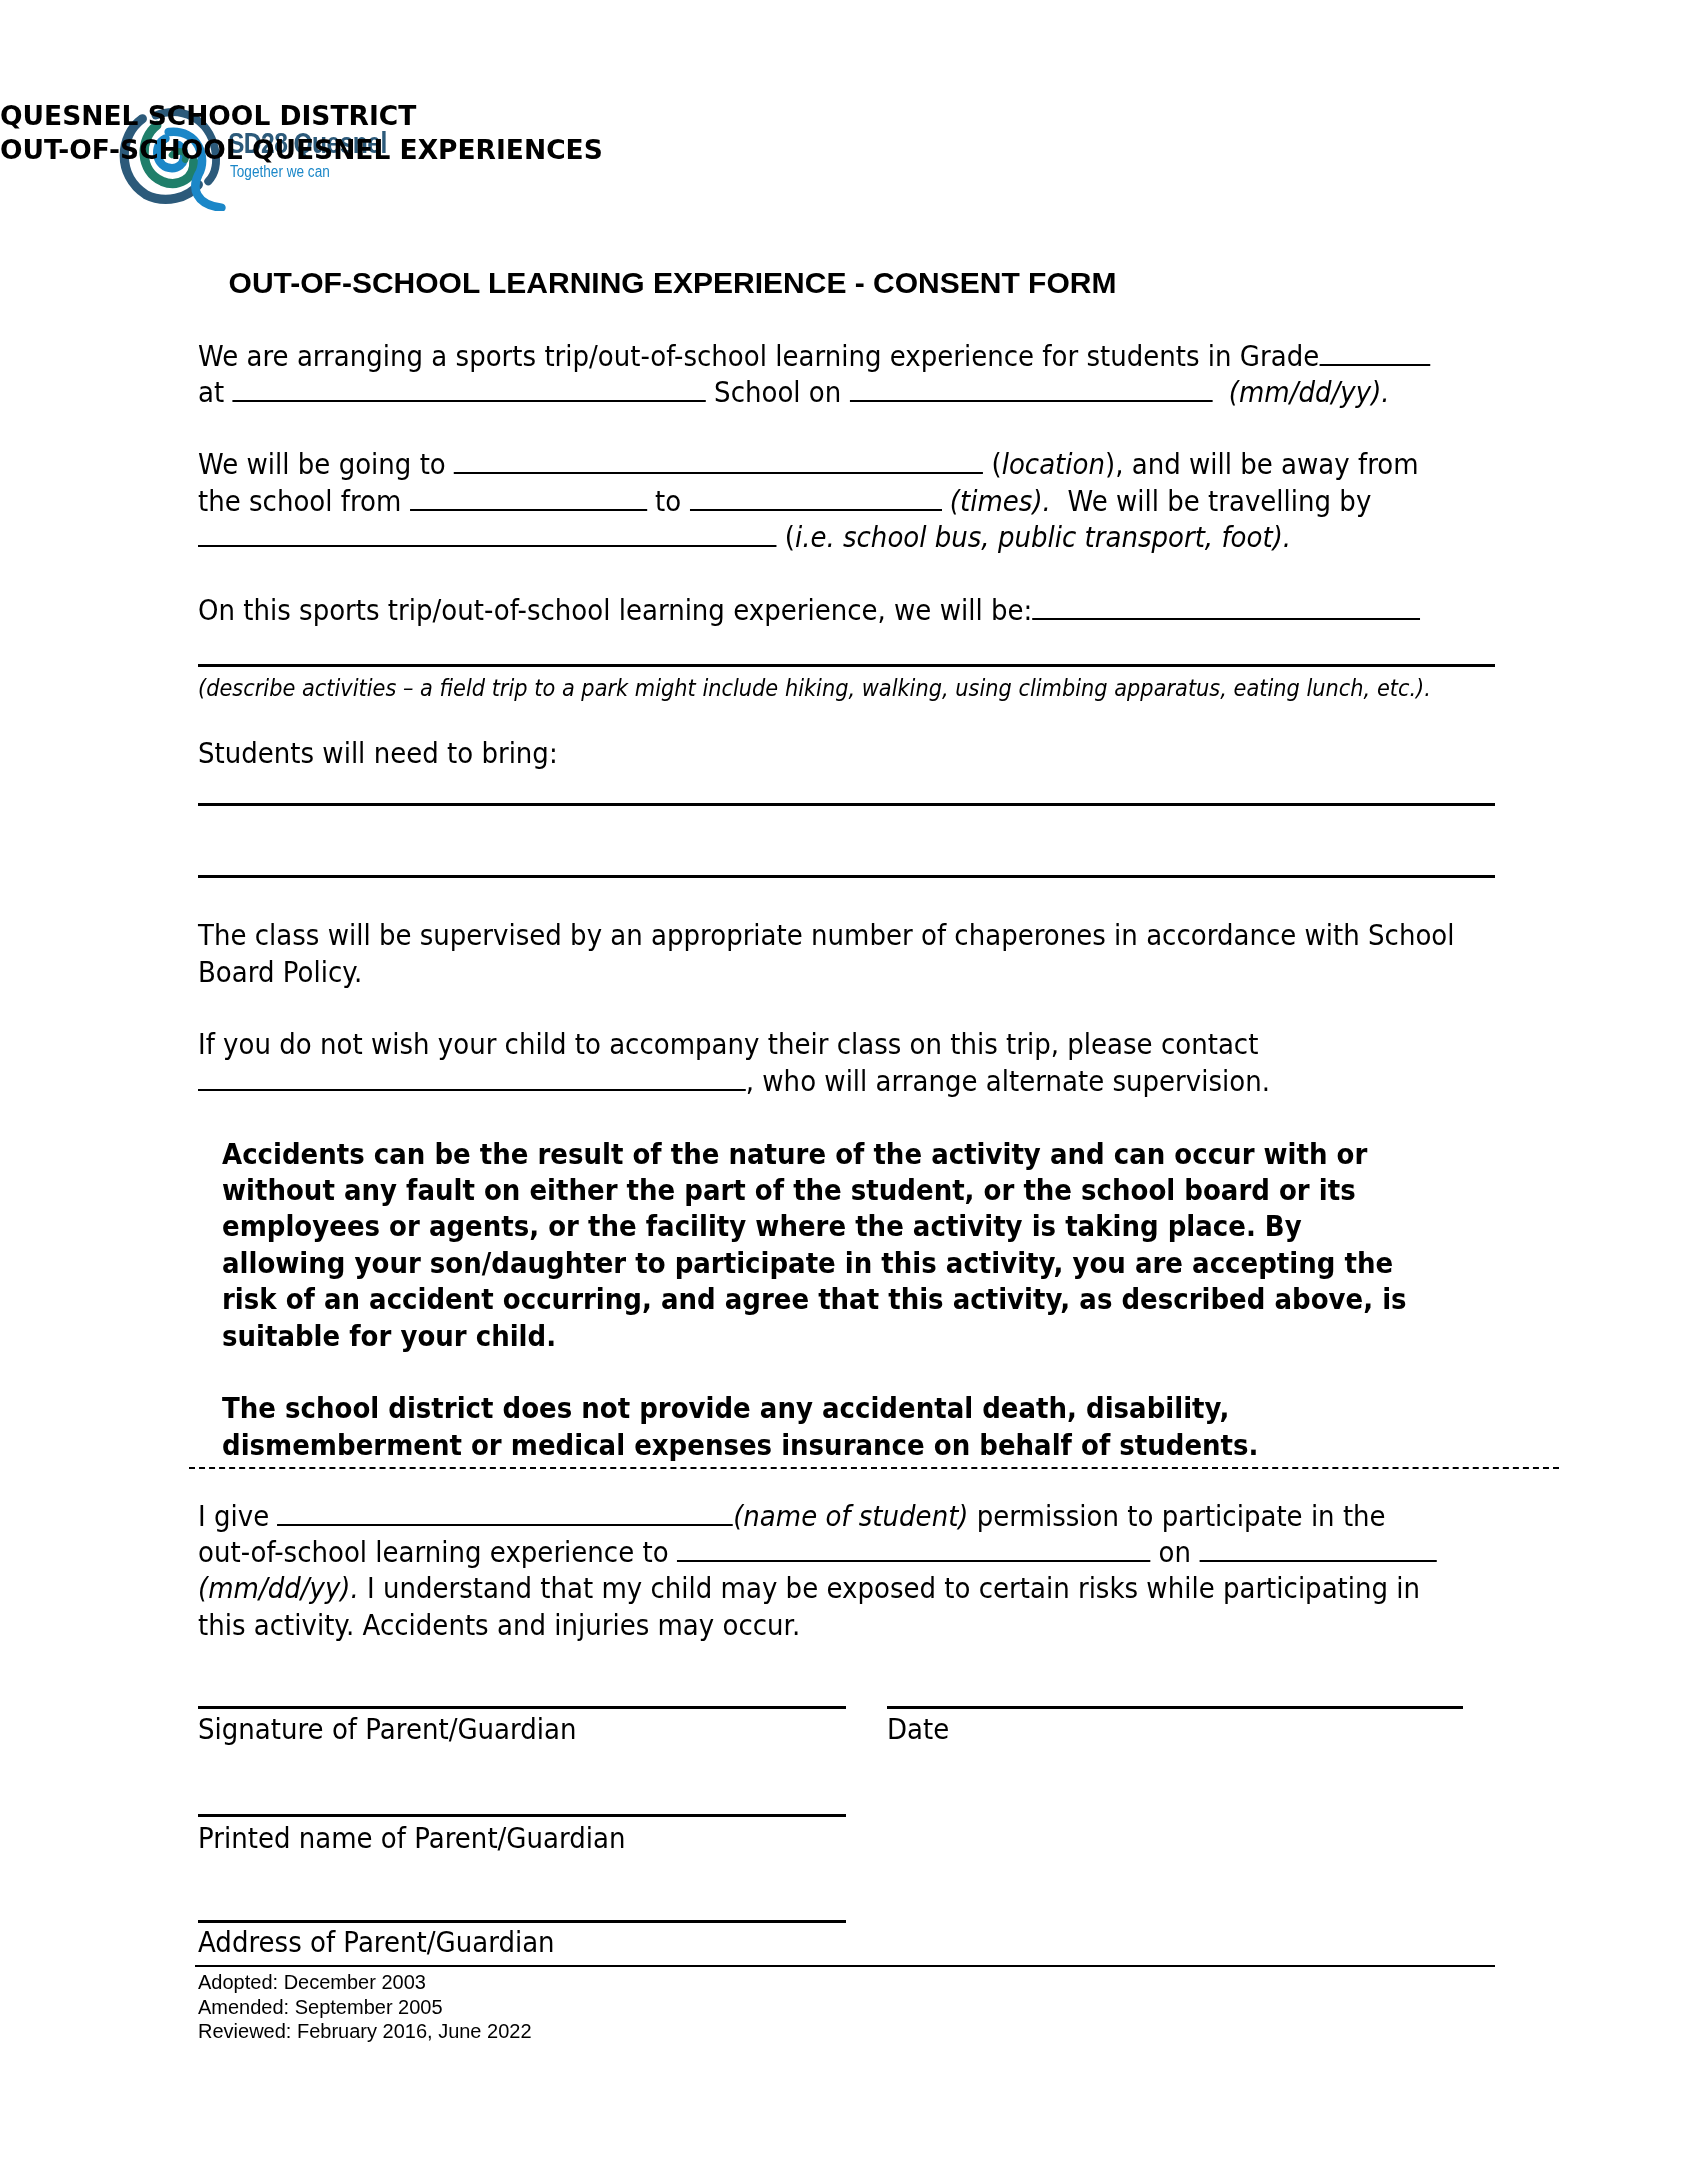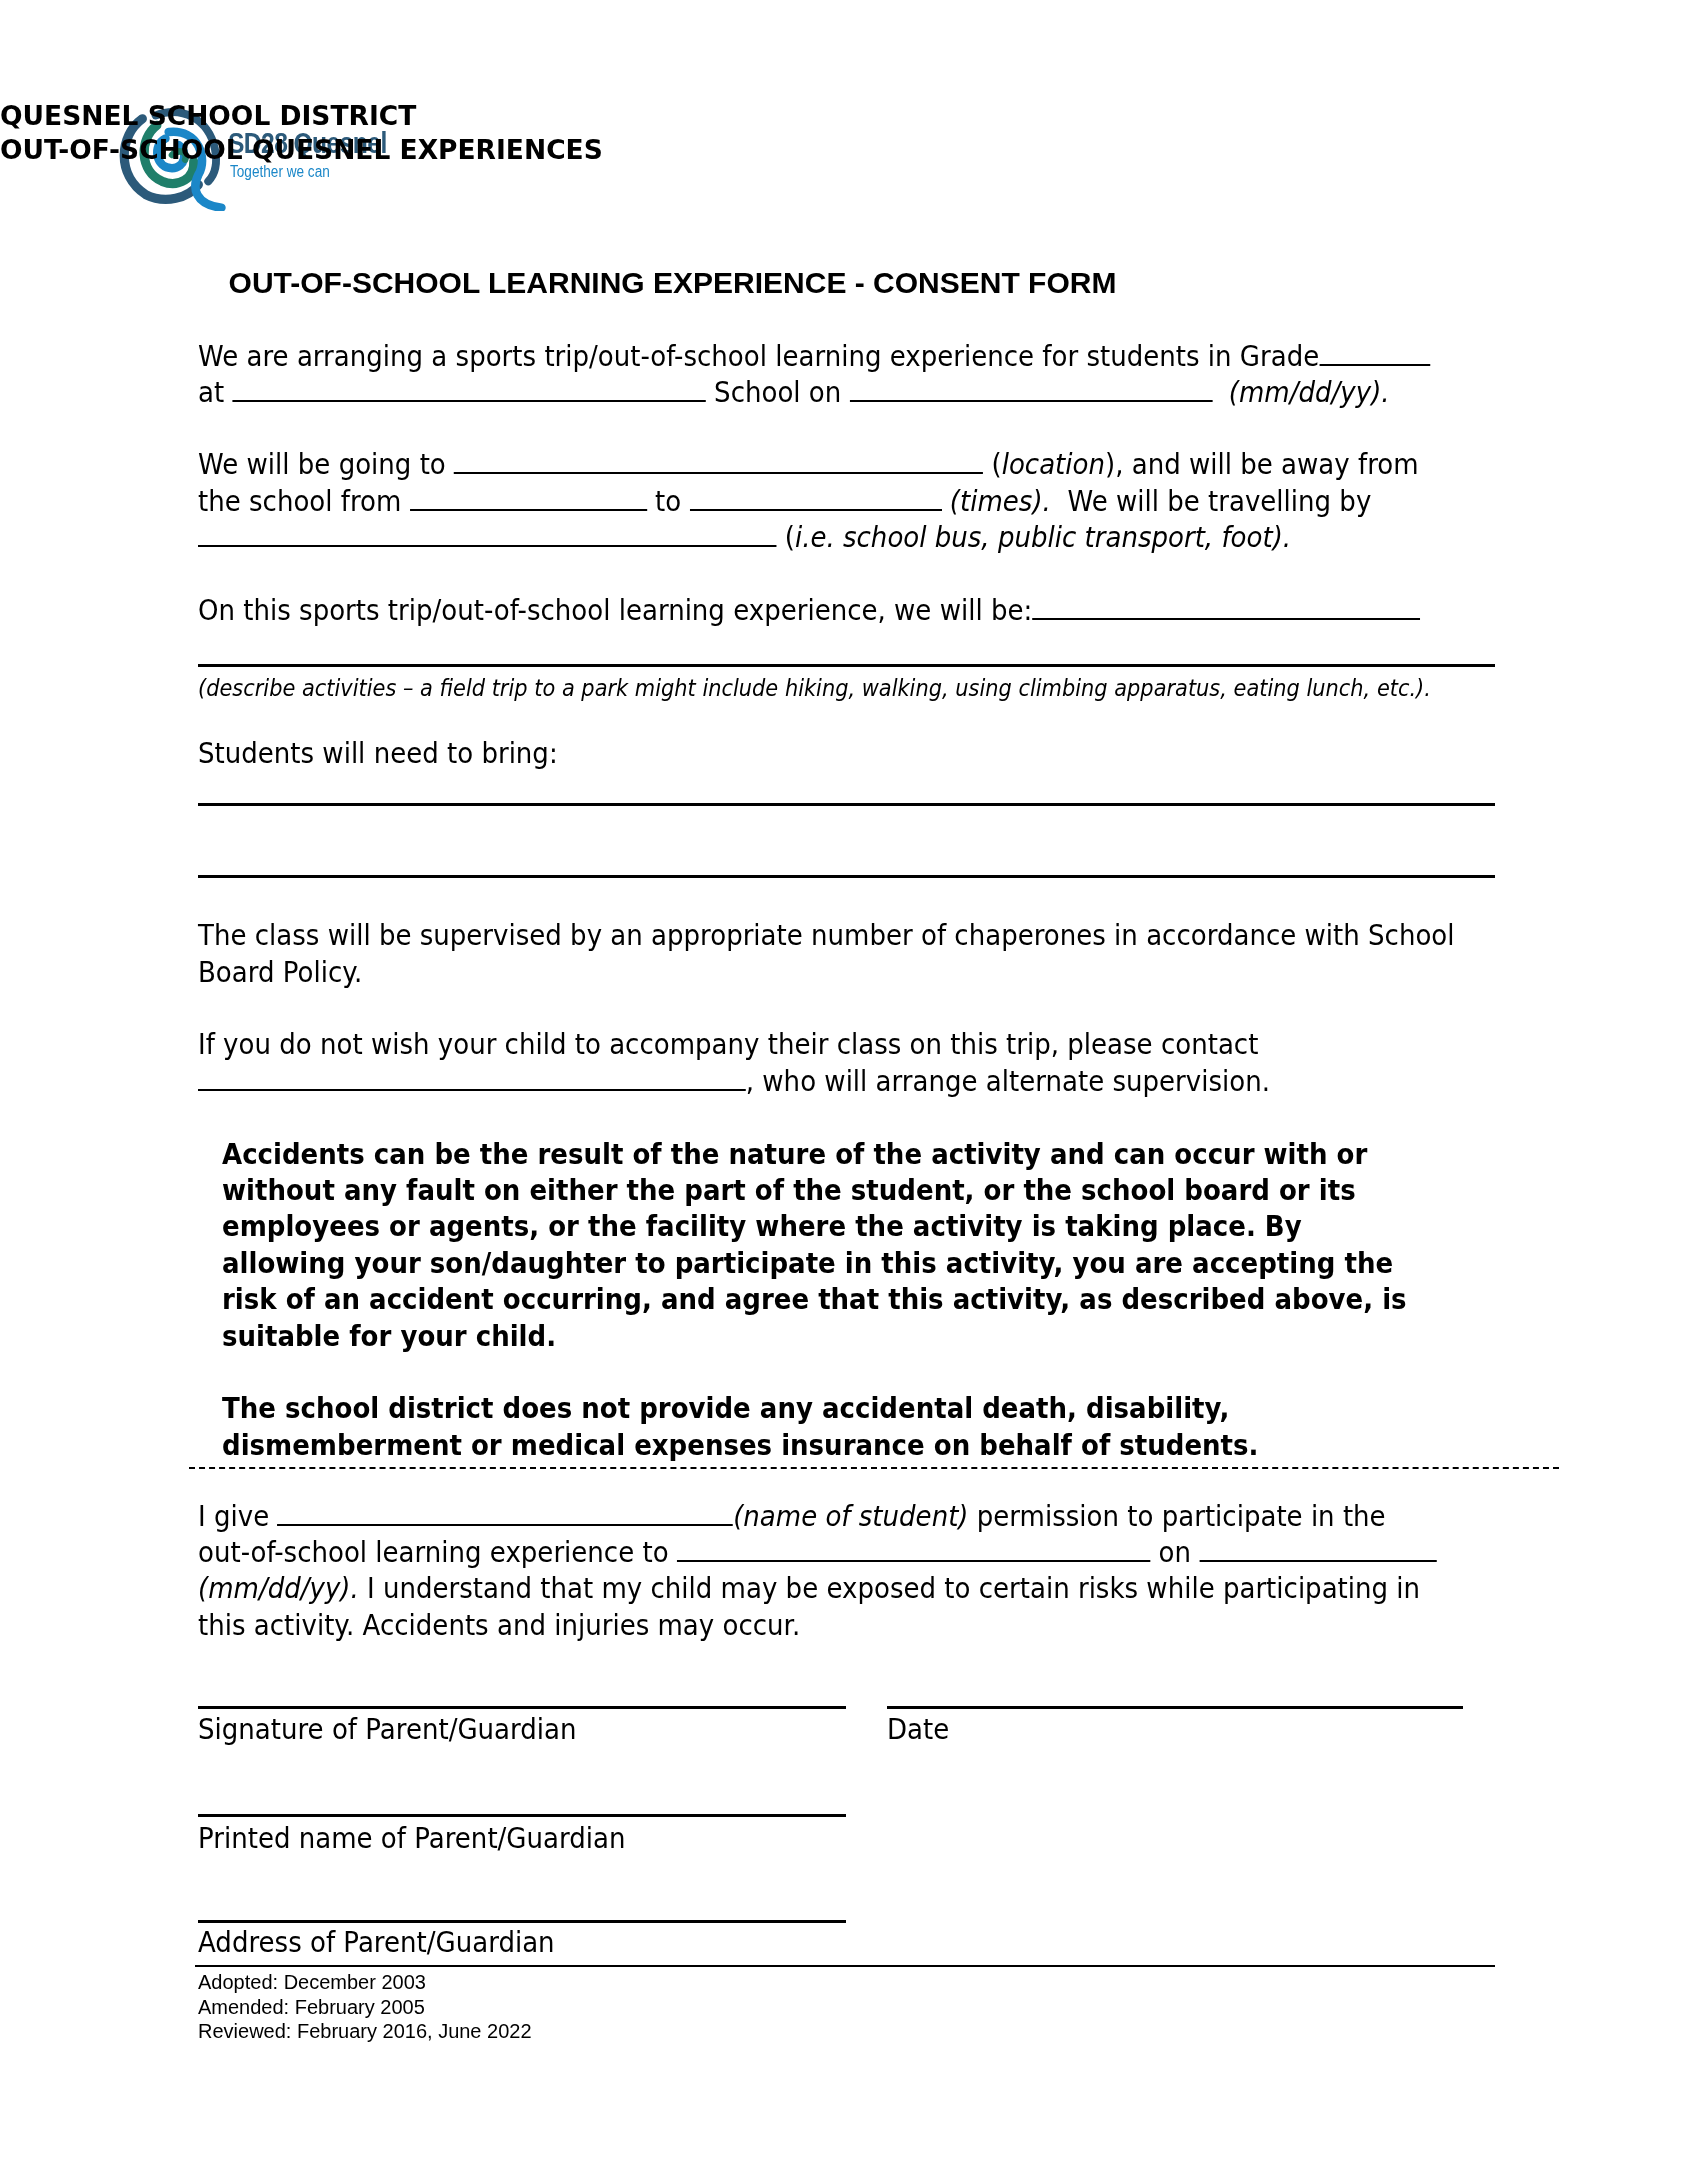--- a/index.html
+++ b/index.html
@@ -129,16 +129,16 @@
 
 <div class="hline" style="left:198px; top:1814px; width:648px;"></div>
 <div class="abs p label" style="top:1821px;">Printed name of Parent/Guardian</div>
 
 <div class="hline" style="left:198px; top:1920px; width:648px;"></div>
 <div class="abs p label" style="top:1925px;">Address of Parent/Guardian</div>
 
 <div class="hline" style="left:195px; top:1965px; width:1300px; height:2px;"></div>
 <div class="abs footer" style="top:1970px;">
   <div>Adopted:  December 2003</div>
-  <div>Amended:  February 2005</div>
+  <div>Amended:  September 2005</div>
   <div>Reviewed: February 2016, June 2022</div>
 </div>
 
 
 </body></html>

